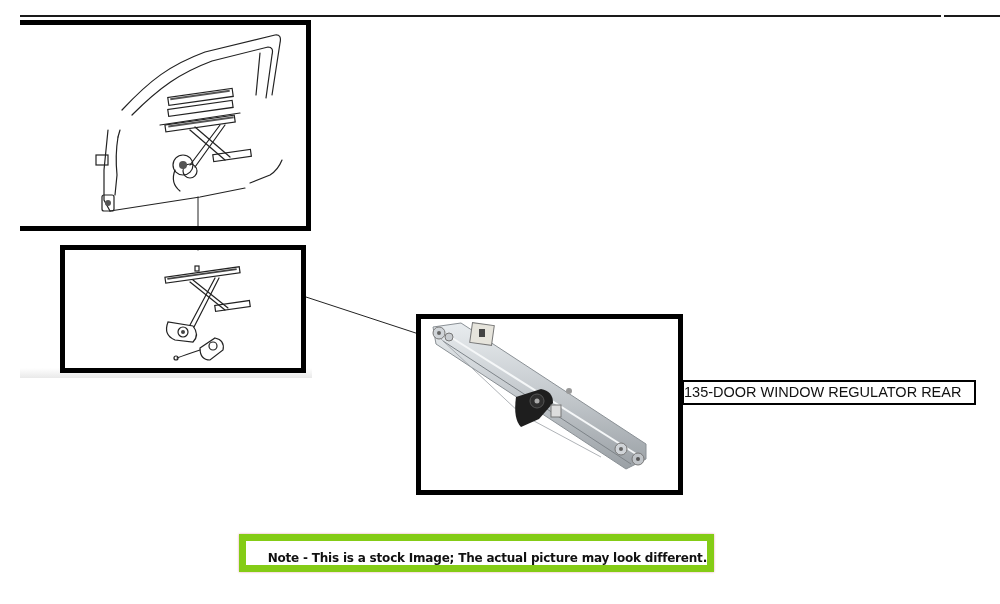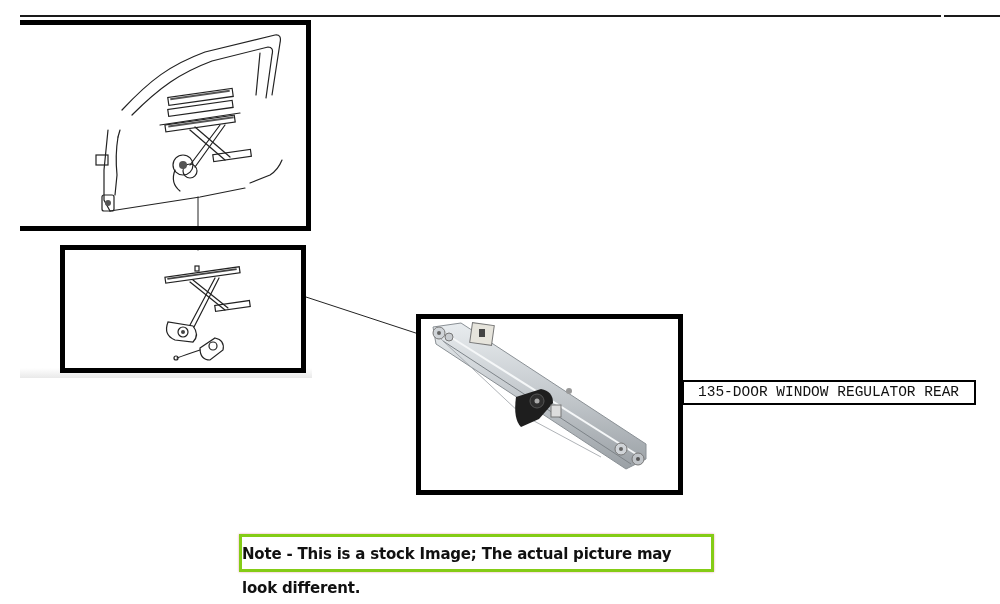--- a/index.html
+++ b/index.html
@@ -7,22 +7,22 @@
   .abs { position:absolute; }
   .top-rule { left:20px; top:15px; width:980px; height:2px; background:#1a1a1a; }
   .top-rule-tick { left:941px; top:13px; width:3px; height:5px; background:#ffffff; }
   .frame { position:absolute; box-sizing:border-box; border:5px solid #000; background:#fff; }
   .frame-a { left:20px; top:20px; width:291px; height:211px; border-left:none; }
   .frame-a-bg { left:20px; top:30px; width:286px; height:196px; background:#fdfdfd; }
   .frame-b { left:60px; top:245px; width:246px; height:128px; }
   .frame-b-shadow { left:20px; top:368px; width:292px; height:10px; background:linear-gradient(#ffffff,#e9e9e9); }
   .frame-c { left:416px; top:314px; width:267px; height:181px; }
   .frame svg, .abs svg { display:block; }
-  .label-box { left:679px; top:380px; width:297px; height:25px; box-sizing:border-box; border:2px solid #000; border-left:5px solid #000; background:#fff; font-size:14.5px; color:#111; line-height:21px; padding-left:14px; white-space:nowrap;font-family:Liberation Mono, monospace; }
-  .note-box { left:239px; top:534px; width:475px; height:38px; box-sizing:border-box; border:3px solid #84cc16; background:#fff; box-shadow:0 0 2px #e8a0a8; font-family:"DejaVu Sans", sans-serif; font-weight:bold; font-size:15px; color:#111; line-height:34px; text-align:left; letter-spacing:-0.2px; }
+  .label-box { left:679px; top:380px; width:297px; height:25px; box-sizing:border-box; border:2px solid #000; border-left:5px solid #000; background:#fff; font-size:14.5px; color:#111; line-height:21px; padding-left:0px; white-space:nowrap; }
+  .note-box { left:239px; top:534px; width:475px; height:38px; box-sizing:border-box; border:7px solid #84cc16; background:#fff; box-shadow:0 0 2px #e8a0a8; font-family:"DejaVu Sans", sans-serif; font-weight:bold; font-size:12px; color:#111; line-height:34px; text-align:right; letter-spacing:-0.2px; }
   .connector { position:absolute; }
 </style>
 </head>
 <body>
 
 <div class="abs top-rule"></div>
 <div class="abs top-rule-tick"></div>
 
 <div class="abs frame-a-bg"></div>
 <div class="frame frame-a">

